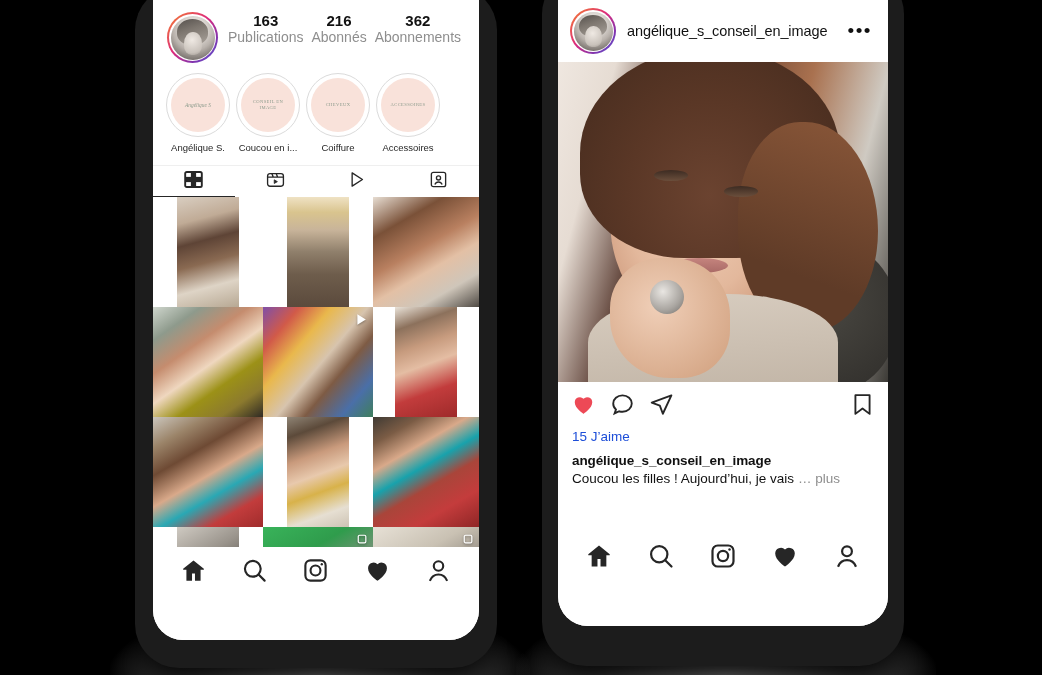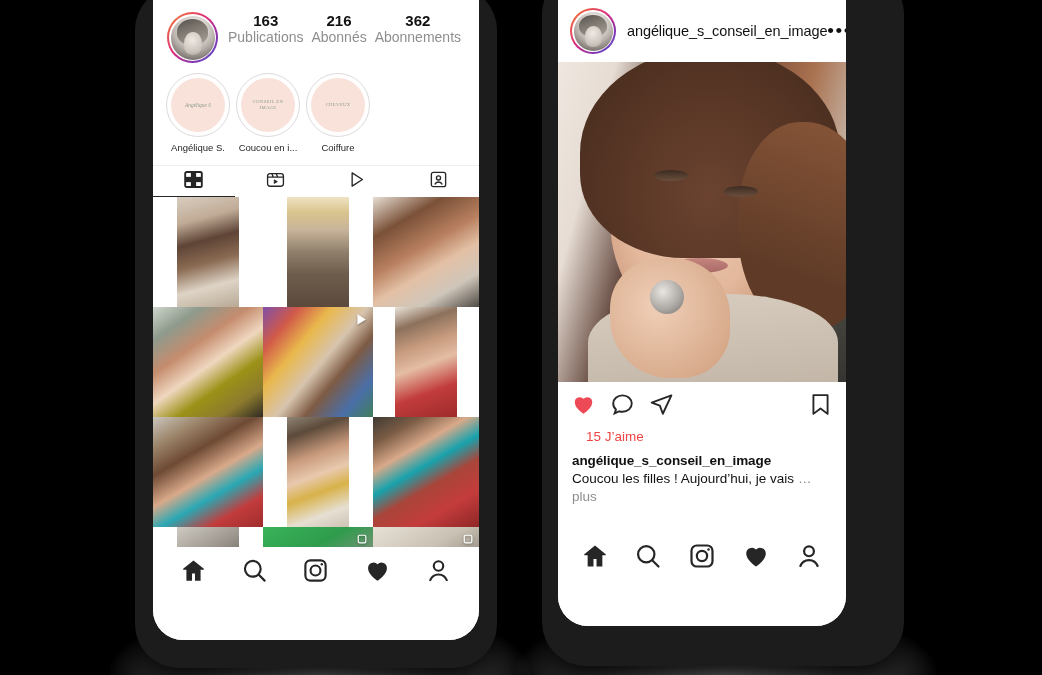--- a/index.html
+++ b/index.html
@@ -12,21 +12,21 @@
 
   #phone-left{left:135px;top:-14px;width:362px;height:682px;
               border-radius:44px;
               box-shadow:0 26px 34px -6px rgba(0,0,0,.95);}
   #phone-left .screen{left:18px;top:14px;width:326px;height:640px;
               border-bottom-left-radius:30px;border-bottom-right-radius:30px;}
 
   #phone-right{left:542px;top:-30px;width:362px;height:696px;
               border-radius:44px;
               box-shadow:0 26px 34px -6px rgba(0,0,0,.95);}
-  #phone-right .screen{left:16px;top:30px;width:288px;height:626px;
+  #phone-right .screen{left:16px;top:30px;width:330px;height:626px;
               border-bottom-left-radius:30px;border-bottom-right-radius:30px;}
 
   
   .ground{position:absolute;bottom:0;height:74px;border-radius:50% 50% 0 0;
           background:radial-gradient(ellipse at 50% 100%,rgba(220,220,220,.95) 0%,rgba(150,150,150,.55) 45%,rgba(0,0,0,0) 72%);
           pointer-events:none;}
   #ground-left{left:110px;width:420px;}
   #ground-right{left:516px;width:420px;}
 
   
@@ -113,21 +113,21 @@
   #eyeR{left:166px;top:124px;width:34px;height:11px;border-radius:50%;
     background:linear-gradient(#3c2b22,#6b4f3c);}
   #lips{left:112px;top:196px;width:58px;height:15px;border-radius:50%;
     background:linear-gradient(#c5847e,#a96a66);}
   #bgdark{right:-10px;top:180px;width:130px;height:150px;border-radius:50%;
     background:radial-gradient(circle at 40% 40%,#4a4842,#2e2c29);}
 
   #r-actions{display:flex;align-items:center;padding:10px 13px 4px 13px;background:#fff;}
   #r-actions .sp{flex:1;}
   .act{margin-right:14px;cursor:pointer;}
-  #r-likes{font-size:13.5px;color:#ef4444;padding:4px 14px 0 28px;}
+  #r-likes{font-size:13.5px;color:#1d4ed8;padding:4px 14px 0 14px;}
   #r-cap{padding:8px 14px 0 14px;font-size:13.5px;color:#111;line-height:18px;}
   #r-cap .u{font-weight:bold;display:block;letter-spacing:-.1px;}
   #r-cap .more{color:#8e8e8e;}
   #r-comments{padding:2px 14px 0 14px;font-size:13.5px;color:#8e8e8e;}
 </style>
 </head>
 <body>
 
 <div class="ground" id="ground-left"></div>
 <div class="ground" id="ground-right"></div>
@@ -175,20 +175,28 @@
           </div>
         <div class="hl-l">Coucou en i...</div>
       </div>
       <div class="hl">
         <div class="hl-c">
             <div class="hl-i">
               <div class="hl-t">CHEVEUX</div>
             </div>
           </div>
         <div class="hl-l">Coiffure</div>
+      </div>
+      <div class="hl">
+        <div class="hl-c">
+            <div class="hl-i">
+              <div class="hl-t">ACCESSOIRES</div>
+            </div>
+          </div>
+        <div class="hl-l">Accessoires</div>
       </div>
     </div>
 
     <div id="l-tabs">
       <div class="tab active">
         <span>
           <svg width="19" height="19" viewBox="0 0 24 24">
               <rect x="1.5" y="2.5" width="21" height="19" rx="2" fill="none" stroke="#262626" stroke-width="2.4"></rect>
               <rect x="8.7" y="3" width="6.6" height="18" fill="#262626"></rect>
               <rect x="2" y="8.7" width="20" height="6.6" fill="#262626"></rect>

